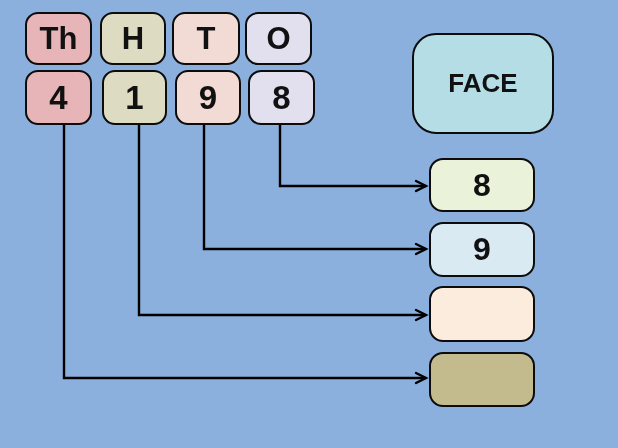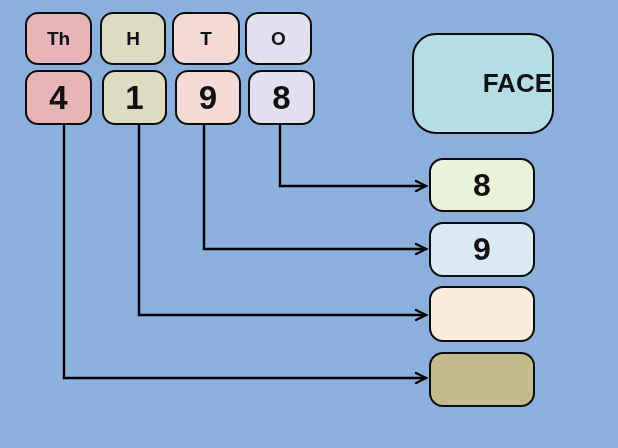--- a/index.html
+++ b/index.html
@@ -20,21 +20,21 @@
     border: 2.5px solid #0c0c0c;
     display: flex;
     align-items: center;
     justify-content: center;
     color: #111;
     font-weight: bold;
     text-align: center;
   }
   .header-box {
     border-radius: 13px;
-    font-size: 19px;
+    font-size: 31px;
     top: 12px;
     height: 53px;
   }
   .digit-box {
     border-radius: 13px;
     font-size: 33px;
     top: 70px;
     height: 55px;
   }
   .face-value-box {
@@ -81,21 +81,21 @@
   <div class="box header-box" style="left: 25px; width: 67px; background-color: rgb(231, 180, 184);">Th</div>
   <div class="box header-box" style="left: 100px; width: 66px; background-color: rgb(221, 220, 194);">H</div>
   <div class="box header-box" style="left: 172px; width: 68px; background-color: rgb(243, 219, 213);">T</div>
   <div class="box header-box" style="left: 245px; width: 67px; background-color: rgb(226, 223, 238);">O</div>
 
   <div class="box digit-box" style="left: 25px; width: 67px; background-color: rgb(231, 180, 184);">4</div>
   <div class="box digit-box" style="left: 102px; width: 65px; background-color: rgb(221, 220, 194);">1</div>
   <div class="box digit-box" style="left: 175px; width: 66px; background-color: rgb(243, 219, 213);">9</div>
   <div class="box digit-box" style="left: 248px; width: 67px; background-color: rgb(226, 223, 238);">8</div>
 
-  <div class="box face-value-box" style="background-color: rgb(180, 221, 230); align-items: flex-end;">
+  <div class="box face-value-box" style="background-color: rgb(180, 221, 230);">
     <div>FACE</div>
   </div>
 
   <div class="box answer-box" style="top: 158px; height: 54px; background-color: rgb(234, 242, 218);">8</div>
   <div class="box answer-box" style="top: 222px; height: 55px; background-color: rgb(218, 234, 242);">9</div>
   <div class="box answer-box" style="top: 286px; height: 56px; background-color: rgb(252, 236, 221);"></div>
   <div class="box answer-box" style="top: 352px; height: 55px; background-color: rgb(195, 187, 141);"></div>
 
 </div>
 

